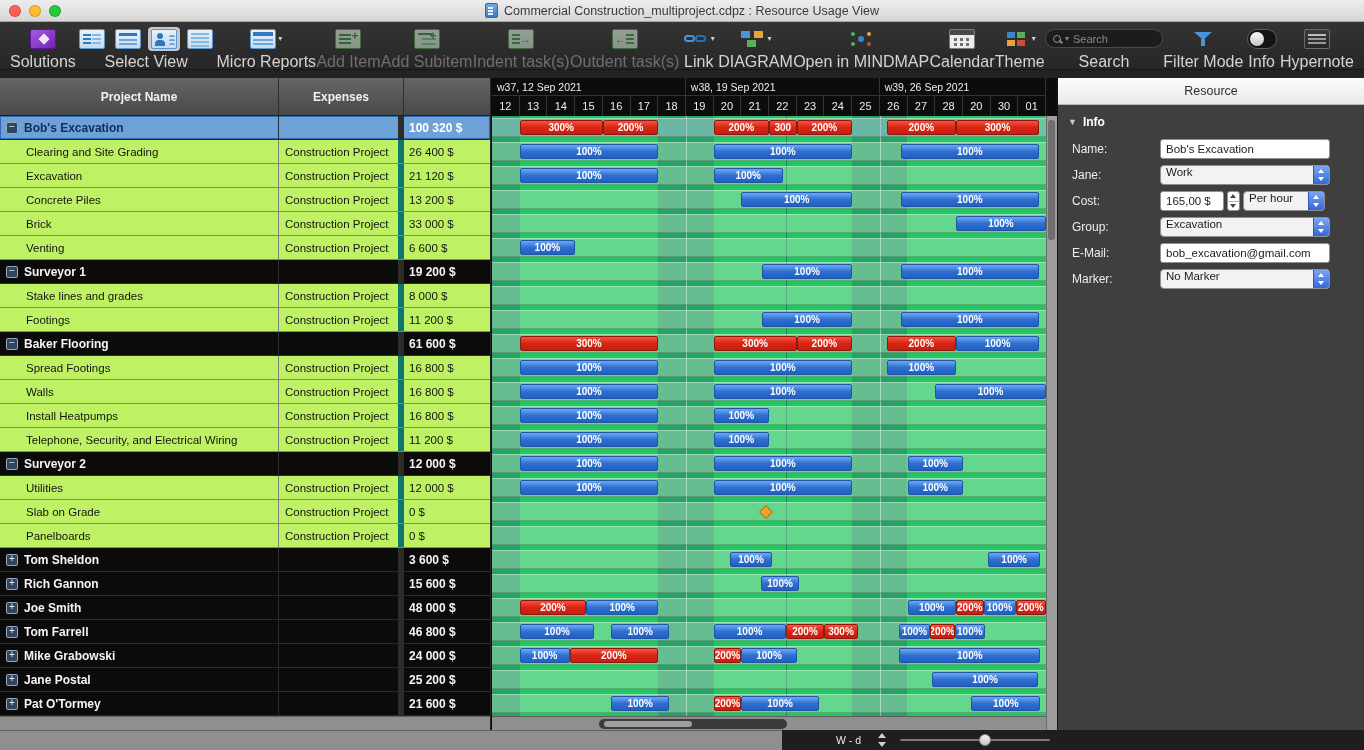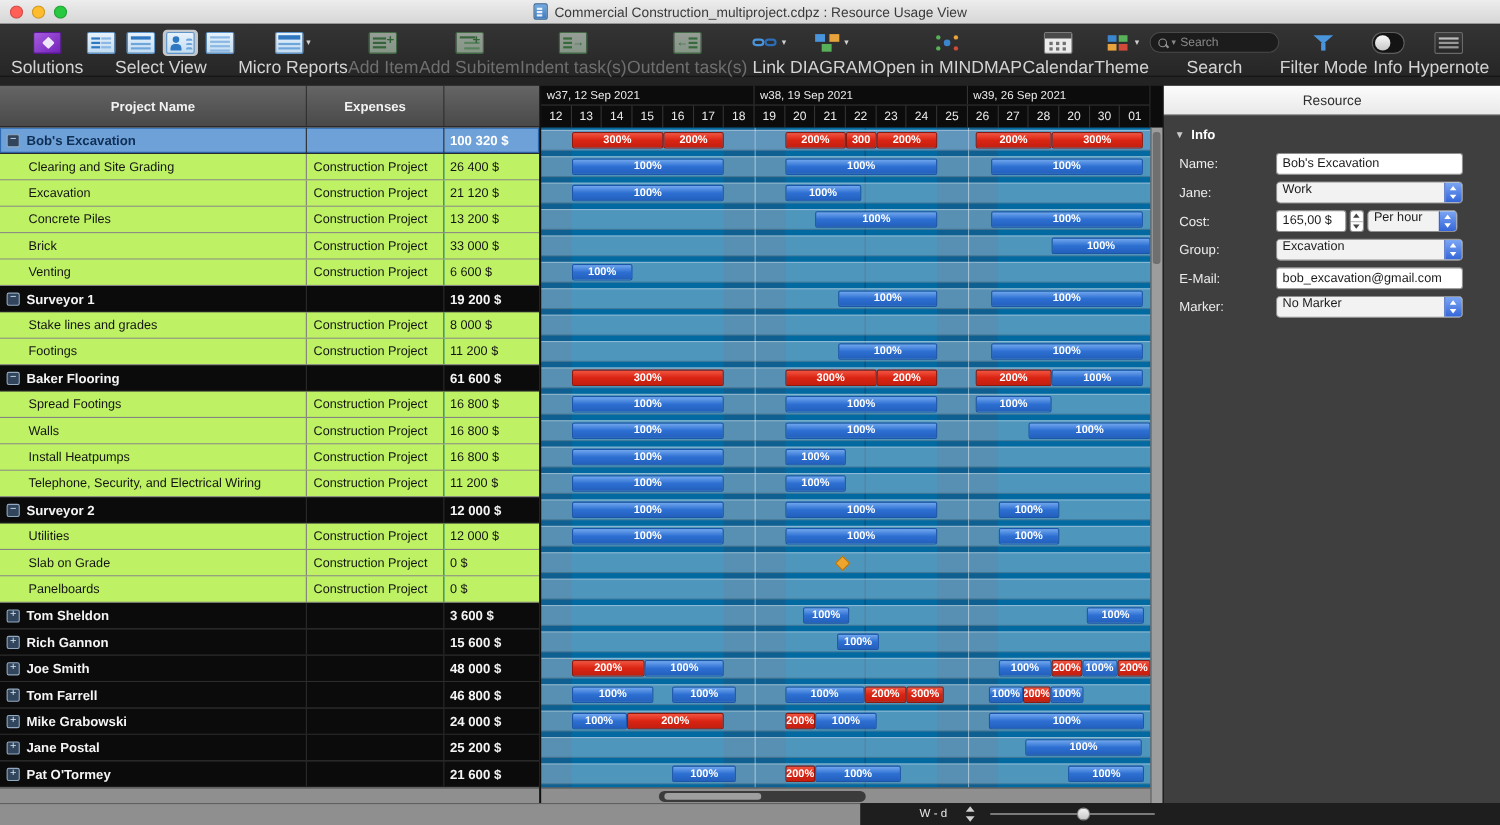--- a/index.html
+++ b/index.html
@@ -83,42 +83,42 @@
   .table-header{height:38px;display:flex;background:linear-gradient(#656565,#494949);border-bottom:1px solid #1e1e1e;box-sizing:border-box;}
   .th{display:flex;align-items:center;justify-content:center;color:#f2f2f2;font-size:12px;font-weight:600;
       border-right:1px solid #2f2f2f;box-sizing:border-box;}
   .th:nth-child(1){width:279px;}.th:nth-child(2){width:125px;}.th:nth-child(3){flex:1;}
   .table-body{height:600px;background:#9a9a9a;overflow:hidden;}
   .t-row{height:24px;display:flex;background:#bef264;border-bottom:1px solid #848484;box-sizing:border-box;}
   .t-row.grp{background:#0b0b0b;border-bottom:1px solid #2c2c2c;}
   .t-row.selr{background:#6fa1d9;box-shadow:inset 0 0 0 1px #2e6ab2;}
   .tc{display:flex;align-items:center;font-size:11.5px;color:#141414;box-sizing:border-box;overflow:hidden;white-space:nowrap;}
   .tc-name{width:279px;padding-left:26px;border-right:1px solid #7e7e7e;}
-  .tc-proj{width:125px;padding-left:6px;border-right:1px solid #0f766e;}
+  .tc-proj{width:125px;padding-left:6px;border-right:6px solid #0f766e;}
   .tc-exp{flex:1;padding-left:5px;}
   .grp .tc-name{padding-left:6px;gap:6px;border-right-color:#2c2c2c;}
   .grp .tc-proj{border-right-color:#2c2c2c;}
   .t-row.grp .tc{color:#f5f5f5;font-weight:700;font-size:12px;}
   .t-row.selr .tc{color:#0f2f55;font-weight:700;}
   .t-row.selr .tc-exp{color:#ffffff;}
   .exp{width:10px;height:10px;border:1px solid #93a9c0;background:#31465c;color:#d7e4f2;font-size:10px;
        line-height:8px;text-align:center;border-radius:2px;flex:none;font-weight:400;}
   .left-filler{flex:1;background:#8f8f8f;border-top:1px solid #5f5f5f;}
 
   
   .gantt-pane{position:absolute;left:491px;top:8px;width:555px;bottom:0;display:flex;flex-direction:column;
       border-left:1px solid #0e0e0e;box-sizing:border-box;}
   .gantt-header{height:38px;background:#0c0c0c;box-sizing:border-box;}
   .week-row{height:18px;display:flex;border-bottom:1px solid #333;box-sizing:border-box;}
   .wk-cell{display:flex;align-items:center;border-right:1px solid #333;box-sizing:border-box;overflow:hidden;}
   .wk-label{color:#ececec;font-size:10.5px;padding-left:5px;white-space:nowrap;}
   .day-row{height:20px;display:flex;}
   .day-cell{flex:1;display:flex;align-items:center;justify-content:center;color:#ececec;font-size:11px;
       border-right:1px solid #333;box-sizing:border-box;}
-  .gantt-body{height:600px;position:relative;background:#0369a1;overflow:hidden;text-decoration:underline;}
+  .gantt-body{height:600px;position:relative;background:#22c55e;overflow:hidden;text-decoration:underline;}
   .gantt-overlay{position:absolute;inset:0;pointer-events:none;}
   .wknd{position:absolute;top:0;bottom:0;background:rgba(47,76,104,.28);}
   .wline{position:absolute;top:0;bottom:0;width:1px;background:rgba(240,244,248,.5);}
   .mline{position:absolute;top:0;bottom:0;width:1px;background:rgba(18,38,58,.38);}
   .gantt-rows{position:absolute;inset:0;}
   .g-row{height:24px;position:relative;}
   .strip{position:absolute;left:0;right:0;top:2px;height:19px;background:rgba(255,255,255,.30);
       border-top:1px solid rgba(255,255,255,.35);border-bottom:1px solid rgba(0,0,0,.18);box-sizing:border-box;}
   .selg .strip{background:rgba(178,202,232,.5);}
   .bar{position:absolute;top:4px;height:15px;border-radius:2px;display:flex;align-items:center;justify-content:center;

